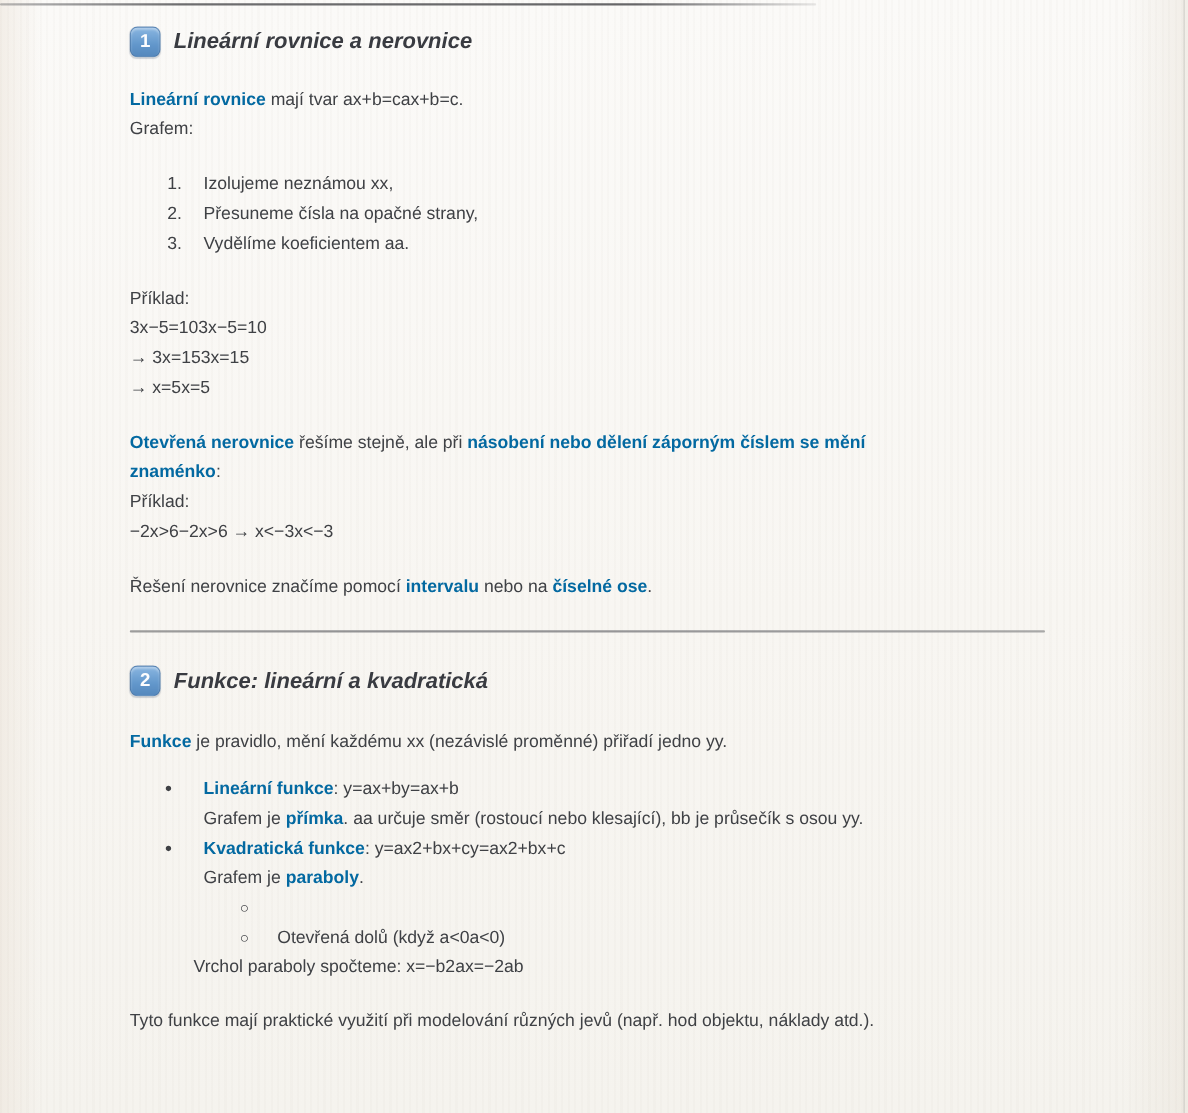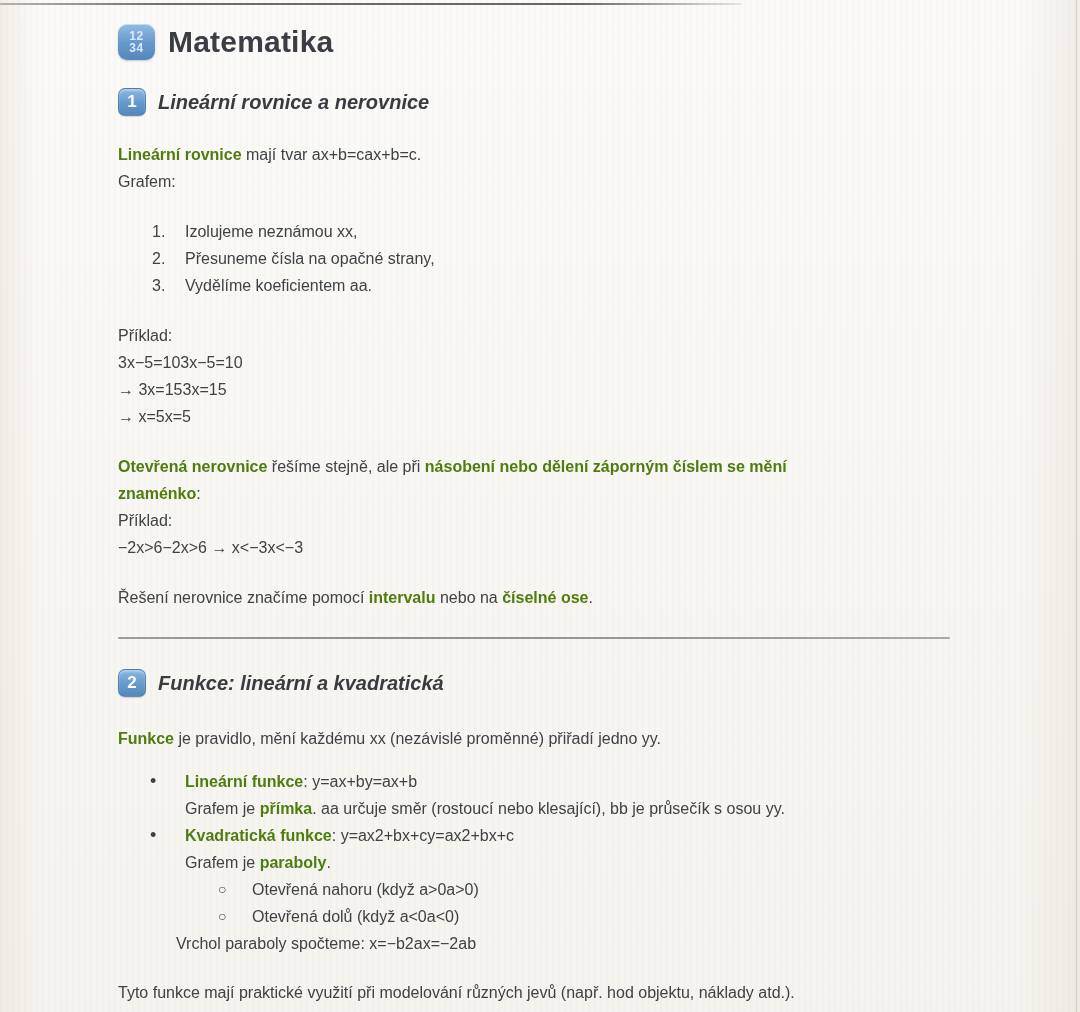--- a/index.html
+++ b/index.html
@@ -46,21 +46,21 @@
     background:linear-gradient(180deg,#8ab6e1 0%,#6297cb 60%,#5588bd 100%);
     border:1px solid rgba(70,110,155,.55);box-sizing:border-box;
     box-shadow:inset 0 2px 2px rgba(255,255,255,.35), 0 1px 1px rgba(40,60,90,.2);
     color:#fdfdfe;font-weight:bold;font-size:17px;
     display:flex;align-items:center;justify-content:center;
   }
   .sec-title{font-size:20px;font-weight:bold;color:#393b41;font-style:italic;}
 
   p,.para{font-size:16px;line-height:27px;margin:0;}
   .para{margin-bottom:23px;}
-  b,strong,.b{font-weight:bold;color:#4d7c0f;}
+  b,strong,.b{font-weight:bold;color:#0369a1;}
 
   
   .list{margin:0 0 23px 0;}
   .li-row{display:flex;line-height:27px;font-size:16px;}
   .li-marker{flex:0 0 33px;margin-left:34px;}
   .li-bullet{flex:0 0 35px;margin-left:32px;font-size:18px;}
   .li-circle{flex:0 0 34px;margin-left:100px;font-size:14px;}
   .li-note{margin-left:58px;line-height:27px;font-size:16px;}
   .li-body{flex:1 1 auto;}
 
@@ -71,27 +71,20 @@
 </style>
 </head>
 <body>
 
 <div class="paper"></div>
 <div class="scan-top"></div>
 <div class="scan-right"></div>
 
 <div class="content">
 
-  <div class="title-row">
-    <div class="num-icon">
-      <span>12</span>
-      <span>34</span>
-    </div>
-    <div class="doc-title">Matematika</div>
-  </div>
 
   <div class="sec-head first">
     <div class="keycap">1</div>
     <div class="sec-title">Lineární rovnice a nerovnice</div>
   </div>
 
   <div class="para">
     <div><b>Lineární rovnice</b><span> mají tvar ax+b=cax+b=c.</span></div>
     <div>Grafem:</div>
   </div>
@@ -150,21 +143,20 @@
       <span class="li-bullet">•</span>
       <span class="li-body"><b>Kvadratická funkce</b><span>: y=ax2+bx+cy=ax2+bx+c</span></span>
     </div>
     <div class="li-row">
       <span class="li-bullet"></span>
       <span class="li-body"><span>Grafem je </span><b>paraboly</b><span>.</span></span>
     </div>
 
     <div class="li-row">
       <span class="li-circle">○</span>
-      <span class="li-body">Otevřená nahoru (když a&gt;0a&gt;0)</span>
     </div>
     <div class="li-row">
       <span class="li-circle">○</span>
       <span class="li-body">Otevřená dolů (když a&lt;0a&lt;0)</span>
     </div>
     <div class="li-note">Vrchol paraboly spočteme: x=−b2ax=−2ab</div>
   </div>
 
   <p class="footer-para">Tyto funkce mají praktické využití při modelování různých jevů (např. hod objektu, náklady atd.).</p>
 

